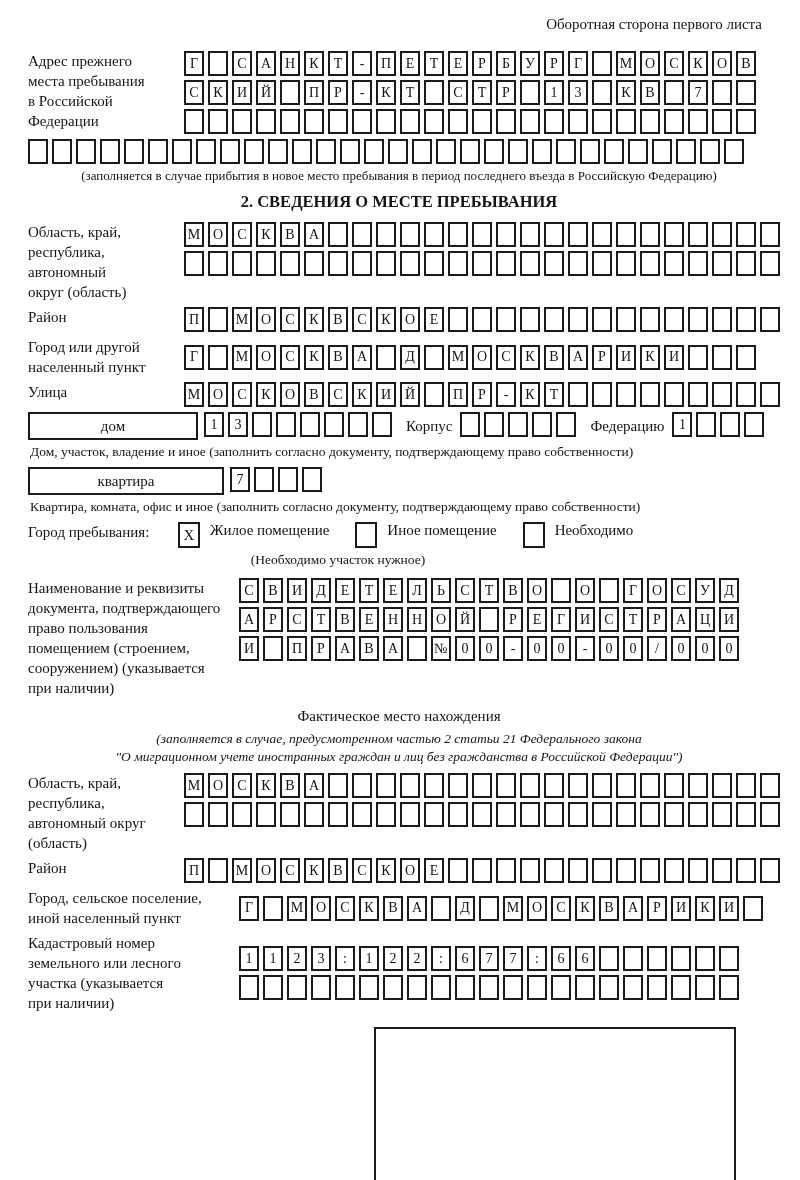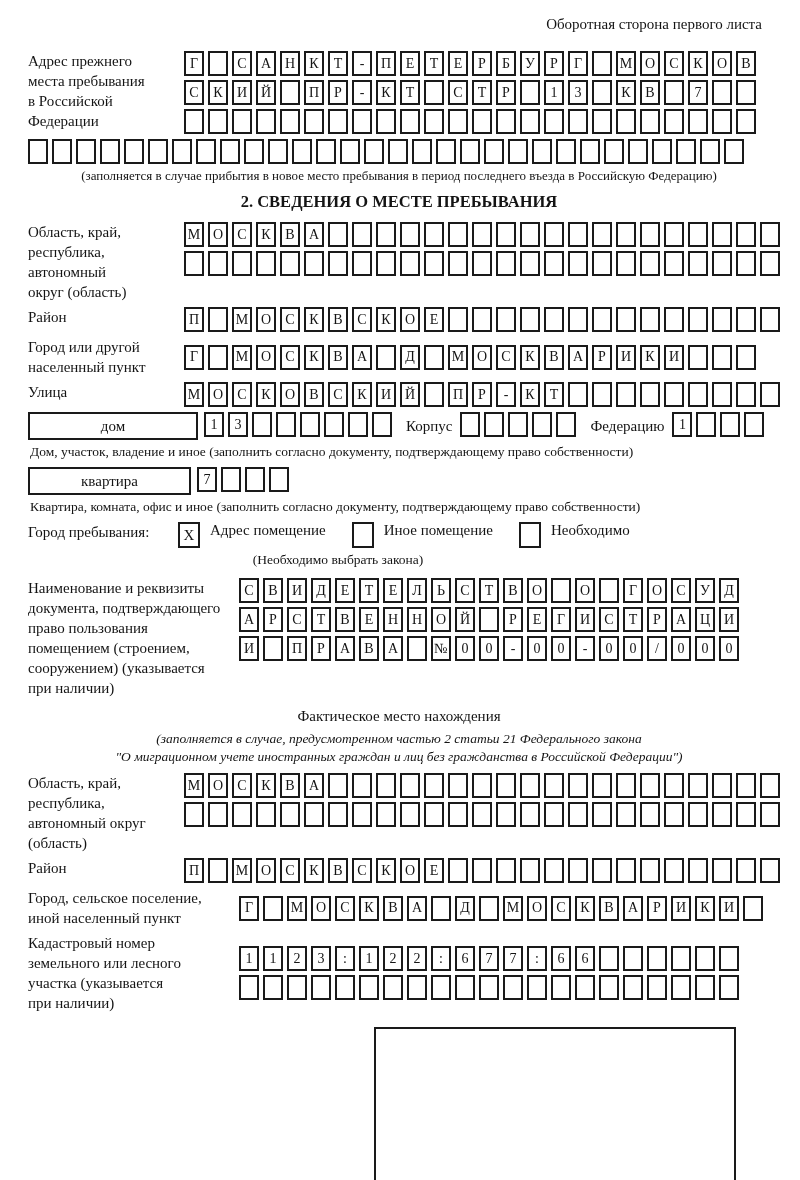--- a/index.html
+++ b/index.html
@@ -28,21 +28,21 @@
   h2.sec-title { font-size:16.5px; text-align:center; margin:8px 30px 10px 0; font-weight:bold; }
   h3.sub-title { font-size:15px; text-align:center; margin:10px 30px 6px 0; font-weight:normal; }
   .note-line { font-size:13.5px; text-align:center; margin:0 30px 2px 0; }
   .note-block { margin-bottom:8px;font-style:italic; }
 
   .bigbox {
     border:2px solid #1a1a1a; height:28px; display:flex; align-items:center; justify-content:center;
     font-size:15px; flex-shrink:0;
   }
   .bb170 { width:170px; }
-  .bb200 { width:163px; }
+  .bb200 { width:196px; }
   .inline-lbl { font-size:15px; margin:0 8px 0 14px; align-self:center; }
   .hrow { display:flex; align-items:flex-start; margin-bottom:4px; }
 
   .checkbox {
     width:22px; height:26px; border:2px solid #1a1a1a; flex-shrink:0;
     display:flex; align-items:center; justify-content:center; font-size:15px;
   }
   .cb-label { font-size:15px; margin:0 26px 0 10px; }
   .mesto-note { font-size:13.5px; margin:2px 0 10px 175px; width:270px; text-align:center; }
 
@@ -376,27 +376,27 @@
         <span class="cell"></span>
         <span class="cell"></span>
         <span class="cell"></span>
       </div>
   </div>
   <div class="caption-left">Квартира, комната, офис и иное (заполнить согласно документу, подтверждающему право собственности)</div>
 
   <div class="hrow">
     <div class="label" style="width:150px;">Город пребывания:</div>
     <div class="checkbox">X</div>
-    <div class="cb-label">Адрес помещение</div>
+    <div class="cb-label">Жилое помещение</div>
     <div class="checkbox"></div>
     <div class="cb-label">Иное помещение</div>
     <div class="checkbox"></div>
     <div class="cb-label">Необходимо</div>
   </div>
-  <div class="mesto-note">(Необходимо выбрать закона)</div>
+  <div class="mesto-note">(Необходимо участок нужное)</div>
 
   <div class="field-row">
     <div class="label w200">Наименование и реквизиты
 документа, подтверждающего
 право пользования
 помещением (строением,
 сооружением) (указывается
 при наличии)</div>
     <div class="rows">
       <div class="cellrow">

